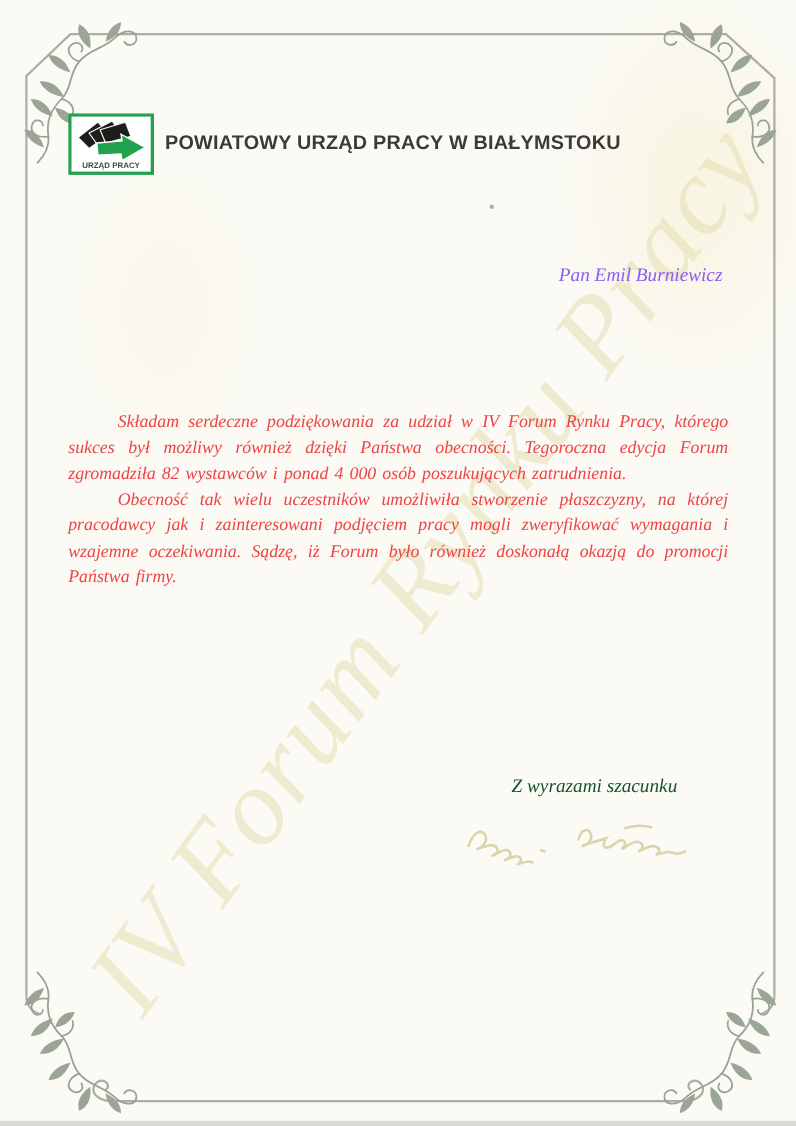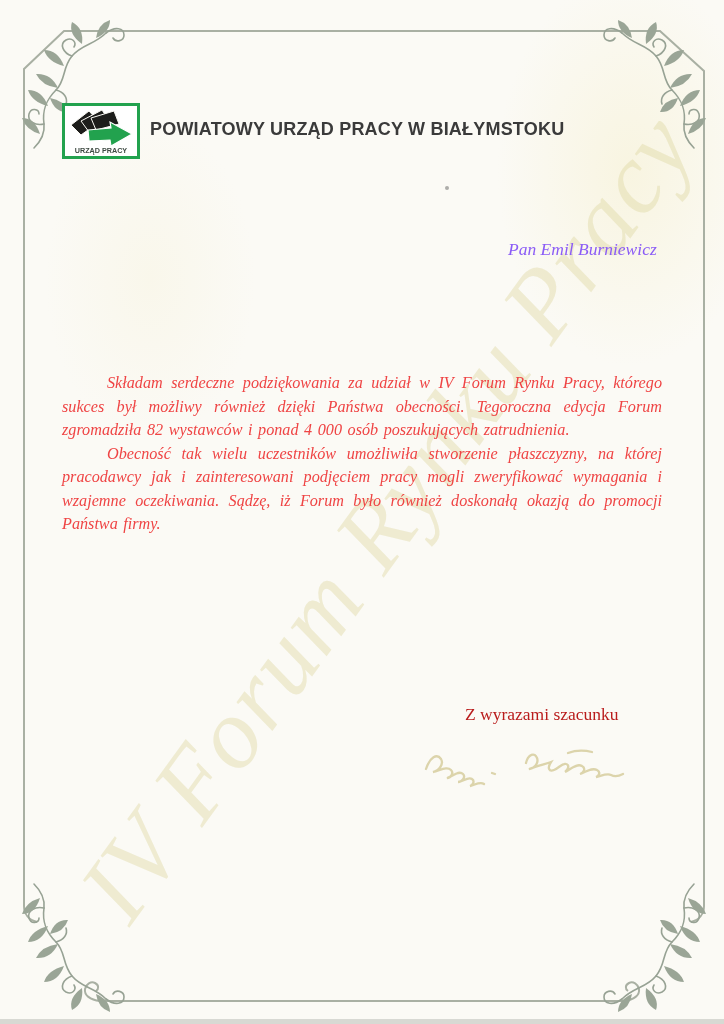--- a/index.html
+++ b/index.html
@@ -44,21 +44,21 @@
 
   .letter-body {
     position:absolute; left:62px; top:372px; width:600px;
     font-style:italic; font-size:16.2px; line-height:23.5px;
     text-align:justify; color:#ef4444; word-spacing:1.5px;
   }
   .letter-body p { text-indent:45px; margin:0; }
 
   .closing {
     position:absolute; left:465px; top:704px;
-    font-size:17.5px; color:#b91c1c;
+    font-style:italic; font-size:17.5px; color:#14532d;
   }
 
   .signature-svg { position:absolute; left:400px; top:733px; width:290px; height:60px; }
   .sig-stroke { fill:none; stroke:#d6cd9e; stroke-width:2.3; stroke-linecap:round; opacity:.85; }
 
   .speck { position:absolute; left:445px; top:186px; width:4px; height:4px;
            border-radius:50%; background:rgba(110,110,105,.55); }
   .scan-edge { position:absolute; left:0; bottom:0; width:724px; height:5px; background:#d8d9d3; }
 </style>
 </head>

